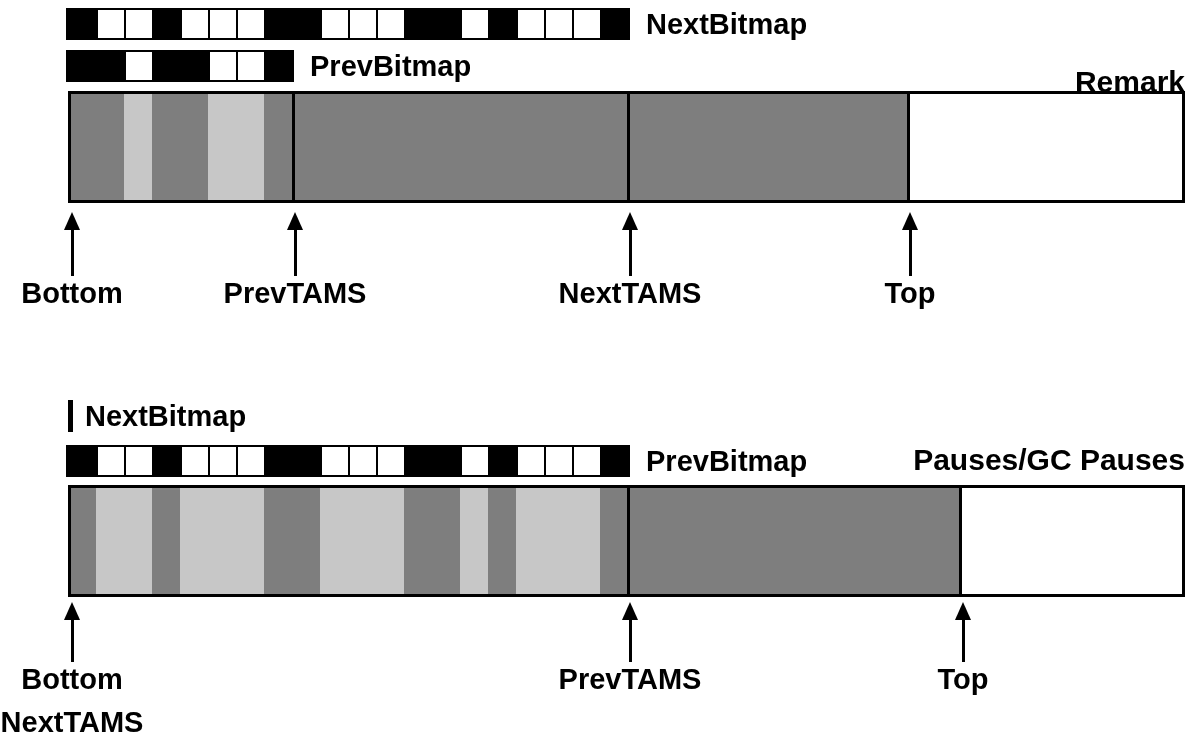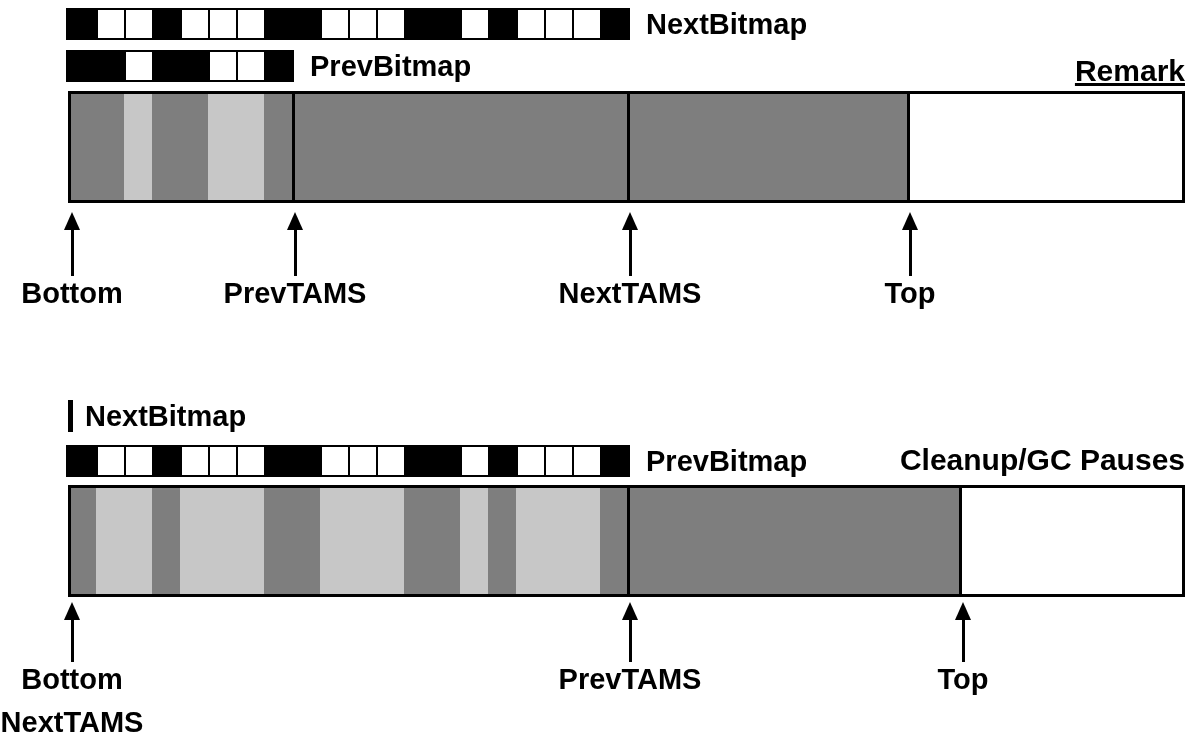--- a/index.html
+++ b/index.html
@@ -96,21 +96,21 @@
         <div class="bm-cell on"></div>
         <div class="bm-cell on"></div>
         <div class="bm-cell"></div>
         <div class="bm-cell on"></div>
         <div class="bm-cell on"></div>
         <div class="bm-cell"></div>
         <div class="bm-cell"></div>
         <div class="bm-cell on"></div>
       </div>
       <div class="fig-label" style="left: 310px; top: 50px;">PrevBitmap</div>
-      <div class="fig-title" style="top: 54px; text-decoration: underline;">Remark</div>
+      <div class="fig-title" style="top: 65px; text-decoration: underline;">Remark</div>
       <div class="region-bar" style="left: 68px; top: 91px;">
         <div class="seg" style="left: 0px; width: 56px; background: rgb(126, 126, 126);"></div>
         <div class="seg" style="left: 56px; width: 28px; background: rgb(199, 199, 199);"></div>
         <div class="seg" style="left: 84px; width: 56px; background: rgb(126, 126, 126);"></div>
         <div class="seg" style="left: 140px; width: 56px; background: rgb(199, 199, 199);"></div>
         <div class="seg" style="left: 196px; width: 644px; background: rgb(126, 126, 126);"></div>
         <div class="seg" style="left: 840px; width: 277px; background: rgb(255, 255, 255);"></div>
         <div class="divider" style="left: 224px;"></div>
         <div class="divider" style="left: 559px;"></div>
         <div class="divider" style="left: 839px;"></div>
@@ -148,21 +148,21 @@
         <div class="bm-cell on"></div>
         <div class="bm-cell on"></div>
         <div class="bm-cell"></div>
         <div class="bm-cell on"></div>
         <div class="bm-cell"></div>
         <div class="bm-cell"></div>
         <div class="bm-cell"></div>
         <div class="bm-cell on"></div>
       </div>
       <div class="fig-label" style="left: 646px; top: 445px;">PrevBitmap</div>
-      <div class="fig-title" style="top: 443px;">Cleanup/GC Pauses</div>
+      <div class="fig-title" style="top: 443px;">Pauses/GC Pauses</div>
       <div class="region-bar" style="left: 68px; top: 485px;">
         <div class="seg" style="left: 0px; width: 28px; background: rgb(126, 126, 126);"></div>
         <div class="seg" style="left: 28px; width: 56px; background: rgb(199, 199, 199);"></div>
         <div class="seg" style="left: 84px; width: 28px; background: rgb(126, 126, 126);"></div>
         <div class="seg" style="left: 112px; width: 84px; background: rgb(199, 199, 199);"></div>
         <div class="seg" style="left: 196px; width: 56px; background: rgb(126, 126, 126);"></div>
         <div class="seg" style="left: 252px; width: 84px; background: rgb(199, 199, 199);"></div>
         <div class="seg" style="left: 336px; width: 56px; background: rgb(126, 126, 126);"></div>
         <div class="seg" style="left: 392px; width: 28px; background: rgb(199, 199, 199);"></div>
         <div class="seg" style="left: 420px; width: 28px; background: rgb(126, 126, 126);"></div>

